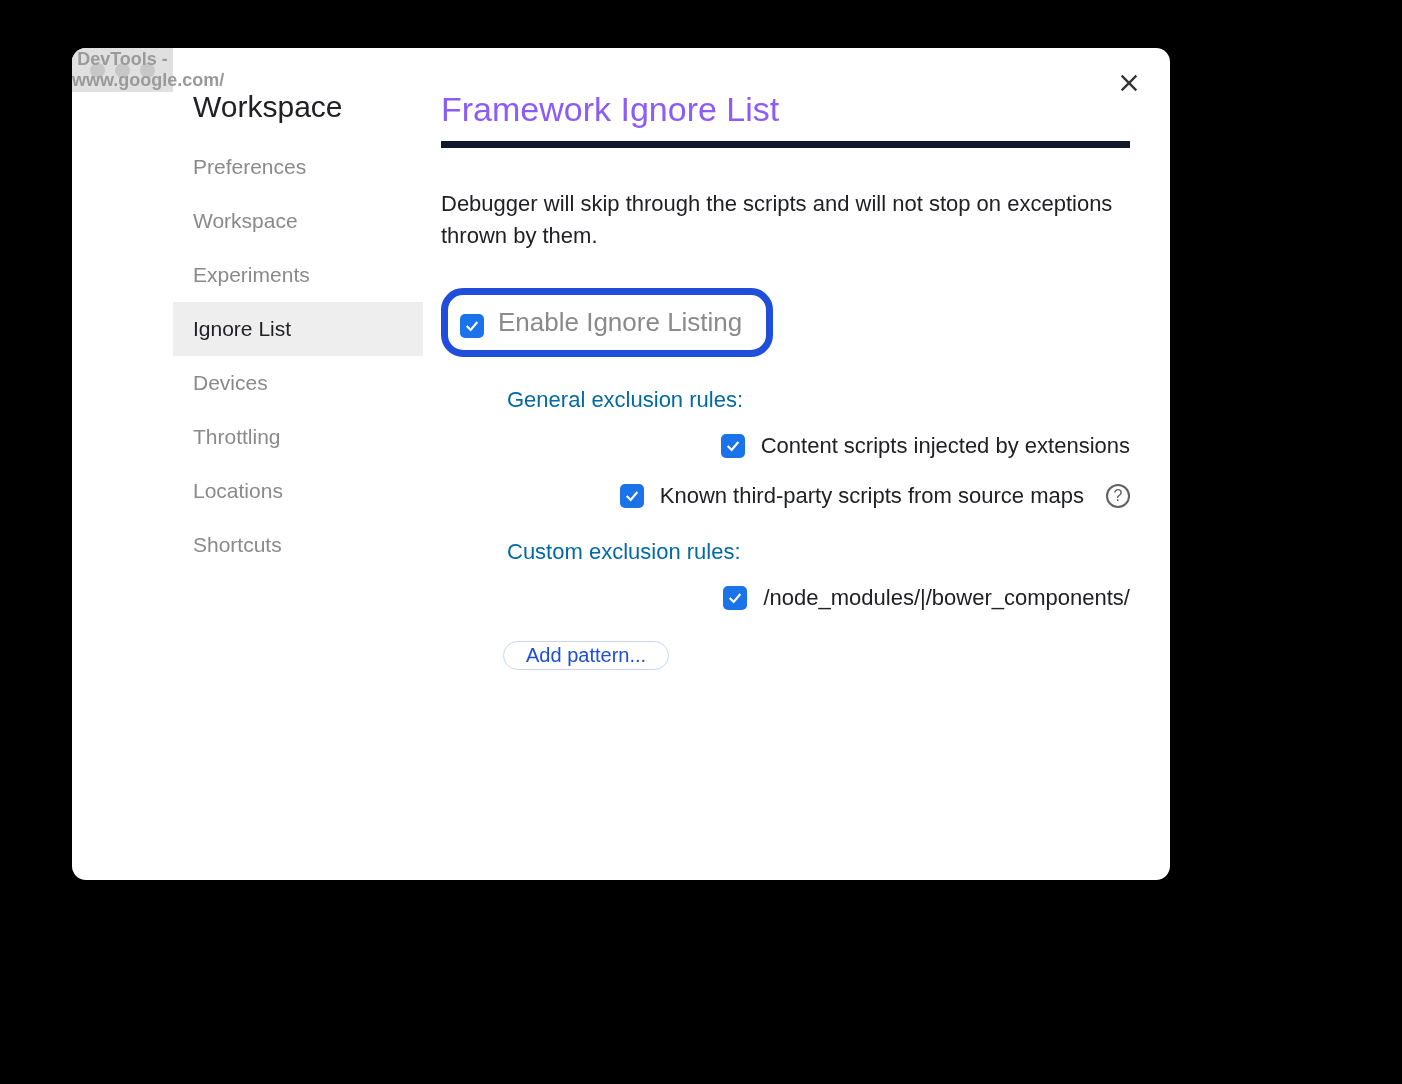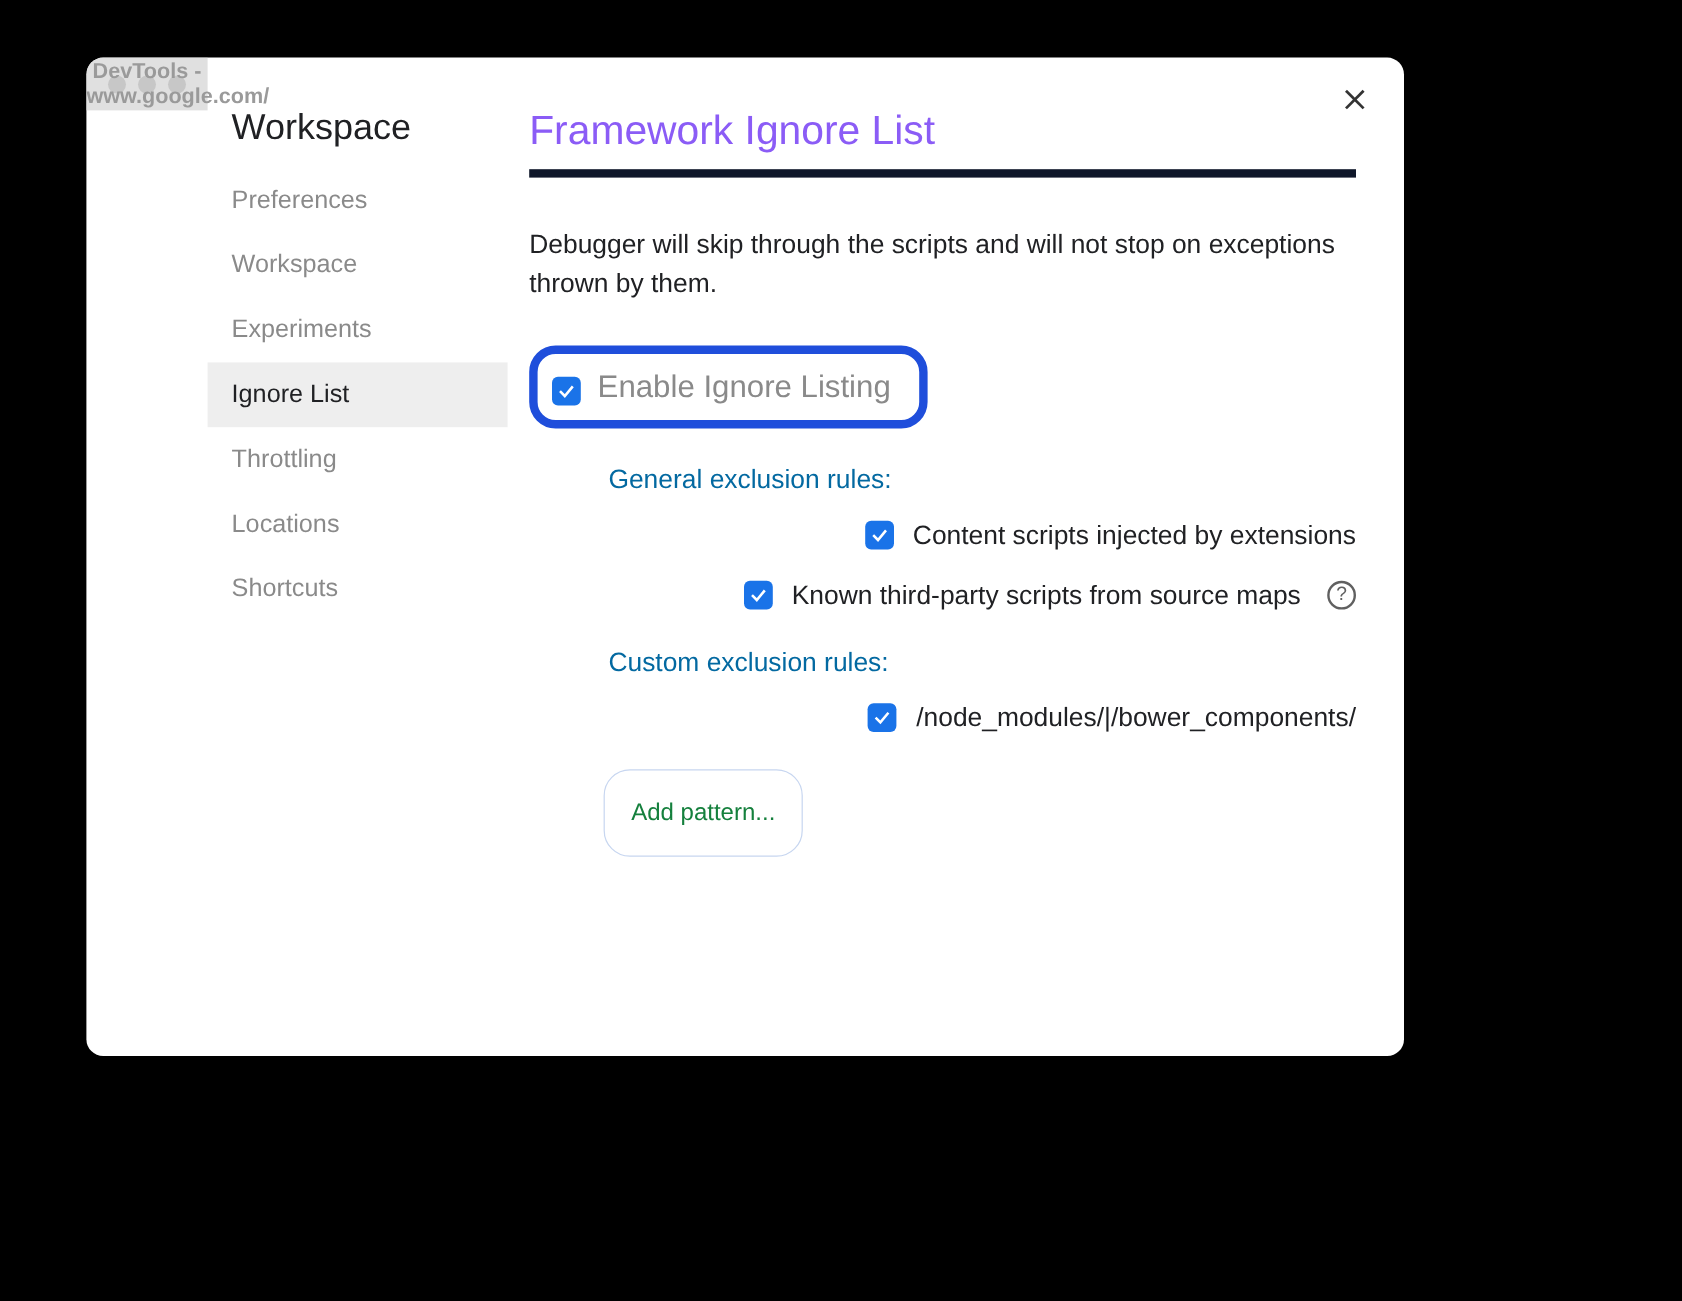--- a/index.html
+++ b/index.html
@@ -140,23 +140,23 @@
       justify-content: center;
       font-size: 16px;
       color: #606060;
       margin-left: 6px;
       cursor: pointer;
     }
     .add-btn {
       display: inline-block;
       border: 1px solid #c7d6f0;
       border-radius: 22px;
-      padding: 24px 22px;
+      padding: 2px 22px;
       font-size: 20px;
-      color: #15803d;
+      color: #1d4ed8;
       cursor: pointer;
       margin-top: 6px;
       margin-left: -4px;
     }
   </style>
 </head>
 <body>
 
 <div class="window">
   <div class="titlebar">
@@ -175,20 +175,21 @@
           <line x1="20" y1="4" x2="4" y2="20"></line>
         </svg>
     </div>
 
     <div class="sidebar">
       <div class="sidebar-title">Workspace</div>
       <div class="nav-item">Preferences</div>
       <div class="nav-item">Workspace</div>
       <div class="nav-item">Experiments</div>
       <div class="nav-item active">Ignore List</div>
+      <div class="nav-item">Devices</div>
       <div class="nav-item">Throttling</div>
       <div class="nav-item">Locations</div>
       <div class="nav-item">Shortcuts</div>
     </div>
 
     <div class="main">
       <div class="main-title">Framework Ignore List</div>
       <div class="description">Debugger will skip through the scripts and will not stop on exceptions thrown by them.</div>
 
       <div class="highlight-box">

